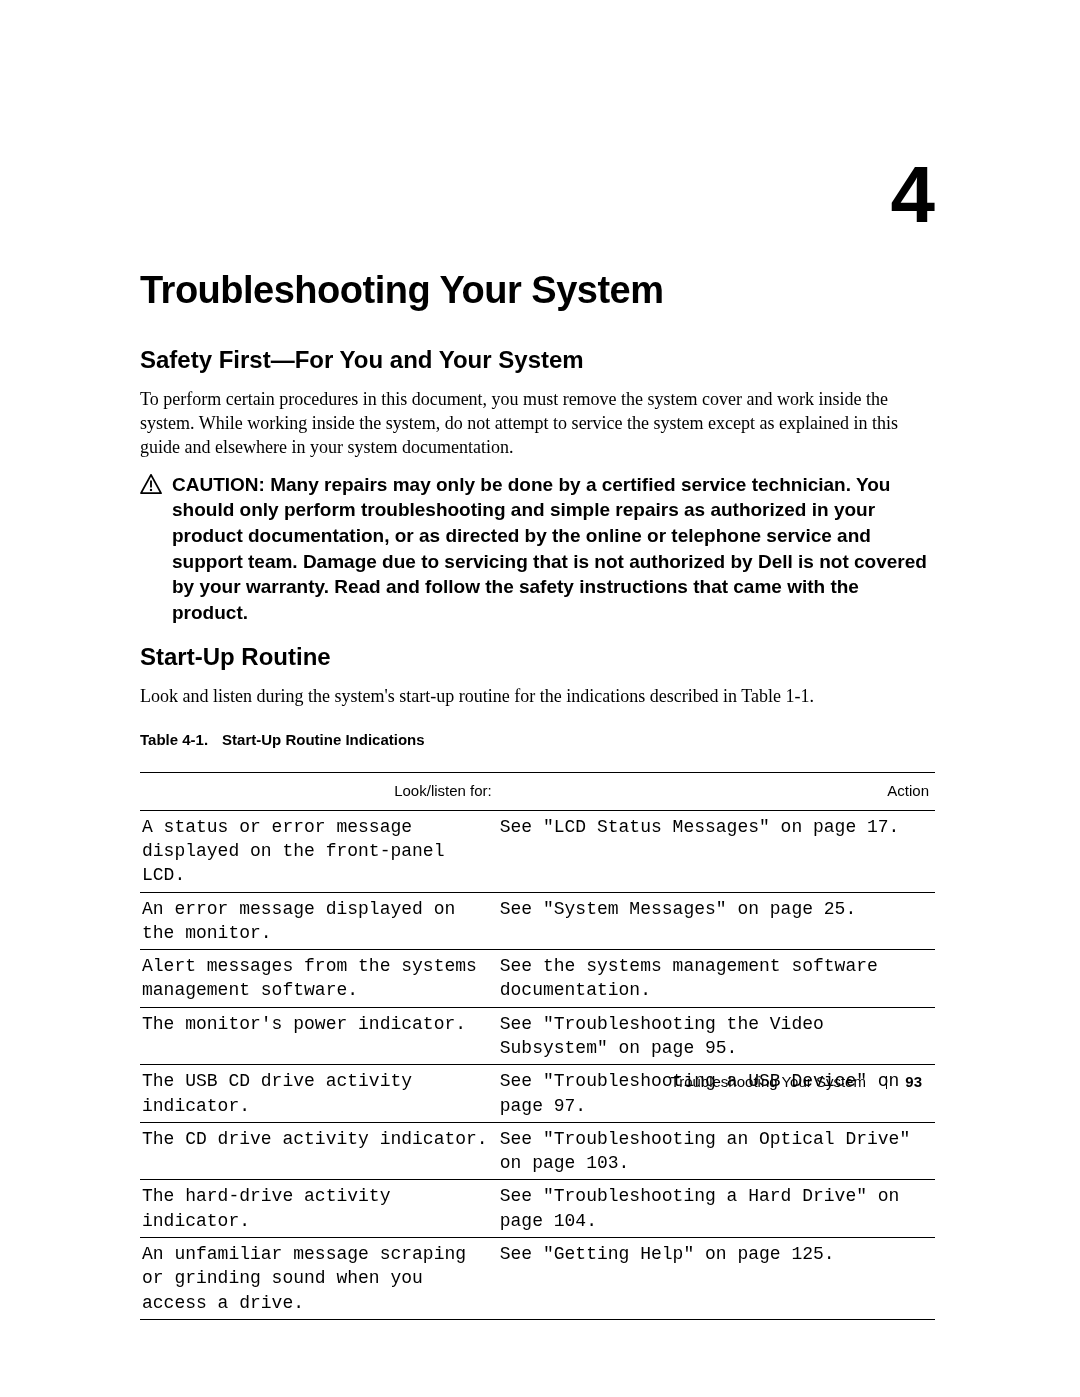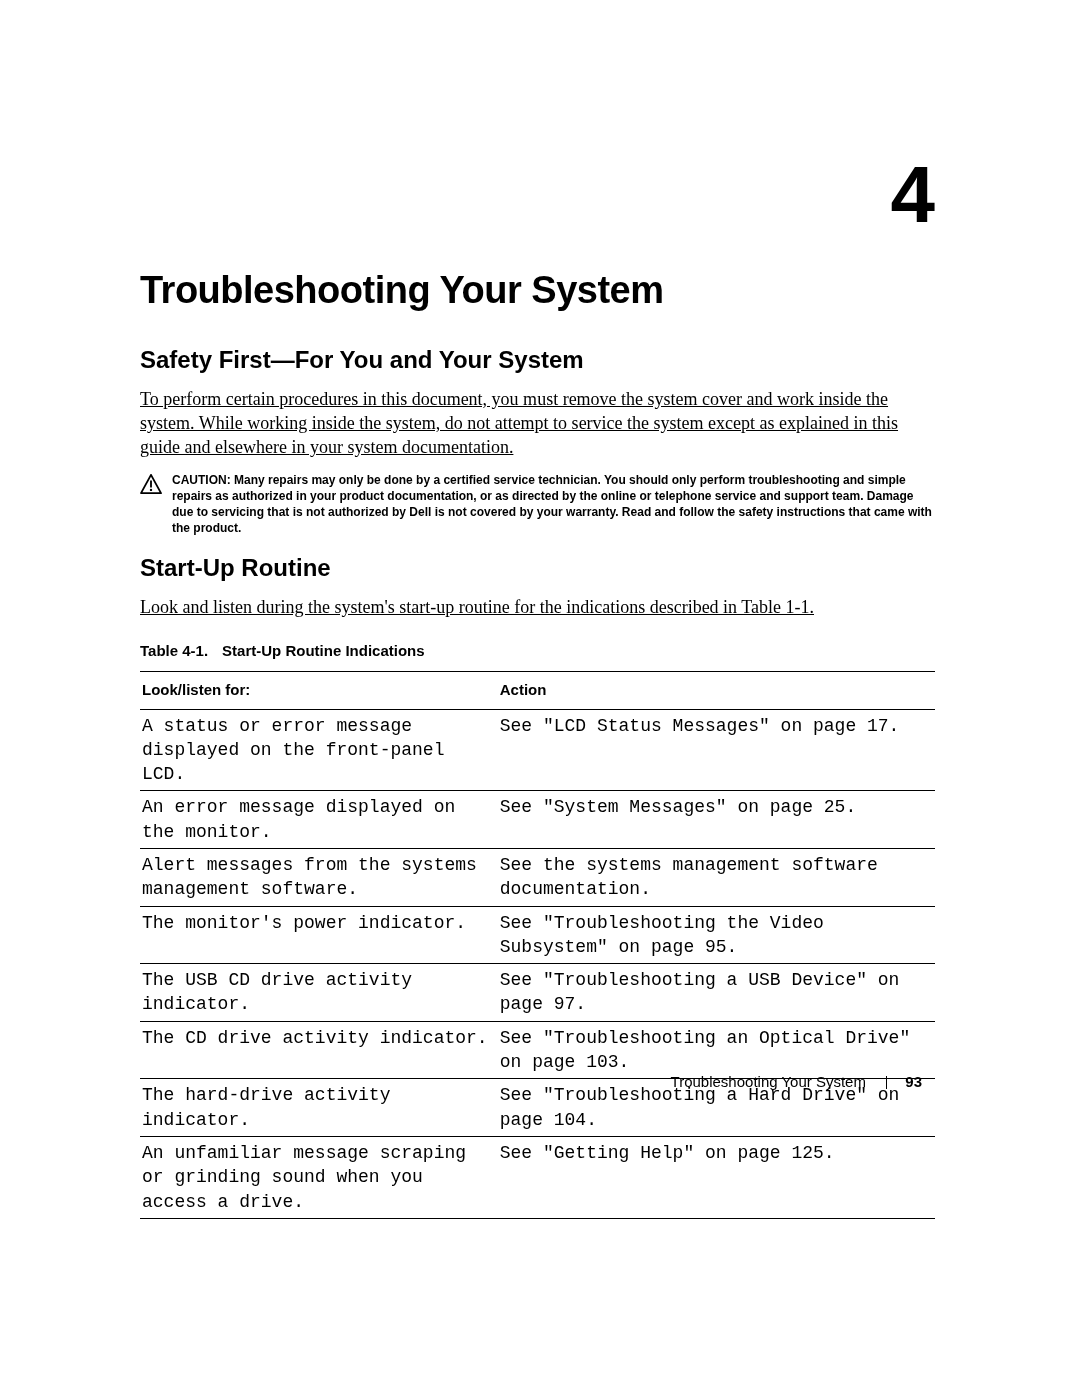--- a/index.html
+++ b/index.html
@@ -42,61 +42,60 @@
   }
   .section-title {
     font-size: 24px;
     font-weight: 700;
     margin-top: 16px;
     margin-bottom: 10px;
   }
   .body-text {
     font-size: 18px;
     margin: 0 0 12px 0;
-    text-decoration: underline;
   }
   .caution-block {
     display: flex;
     align-items: flex-start;
     gap: 10px;
     margin-top: 12px;
     margin-bottom: 10px;
   }
   .caution-icon {
     flex: 0 0 auto;
     width: 22px;
     height: 20px;
     margin-top: 2px;
   }
   .caution-icon svg {
     width: 22px;
     height: 20px;
     display: block;
   }
   .caution-text {
-    font-size: 12px;
+    font-size: 19px;
     font-weight: 700;
     line-height: 1.35;
   }
   .table-caption {
     font-size: 15px;
     font-weight: 700;
     margin-top: 22px;
-    margin-bottom: 10px;
+    margin-bottom: 22px;
   }
   .table-caption .gap { display: inline-block; width: 14px; }
   table.indications {
     width: 100%;
     border-collapse: collapse;
     font-size: 18px;
   }
   table.indications thead th {
-    text-align: left;
+    text-align: right;
     font-family: "Helvetica Neue", Helvetica, Arial, sans-serif;
-    font-weight: 700;
+    font-weight: 400;
     font-size: 15px;
     padding: 8px 6px 8px 2px;
     border-top: 1px solid #000;
     border-bottom: 1px solid #000;
   }
   table.indications tbody td {
     vertical-align: top;
     padding: 4px 6px 4px 2px;
     border-bottom: 1px solid #000;
     font-family: Liberation Mono, monospace;

